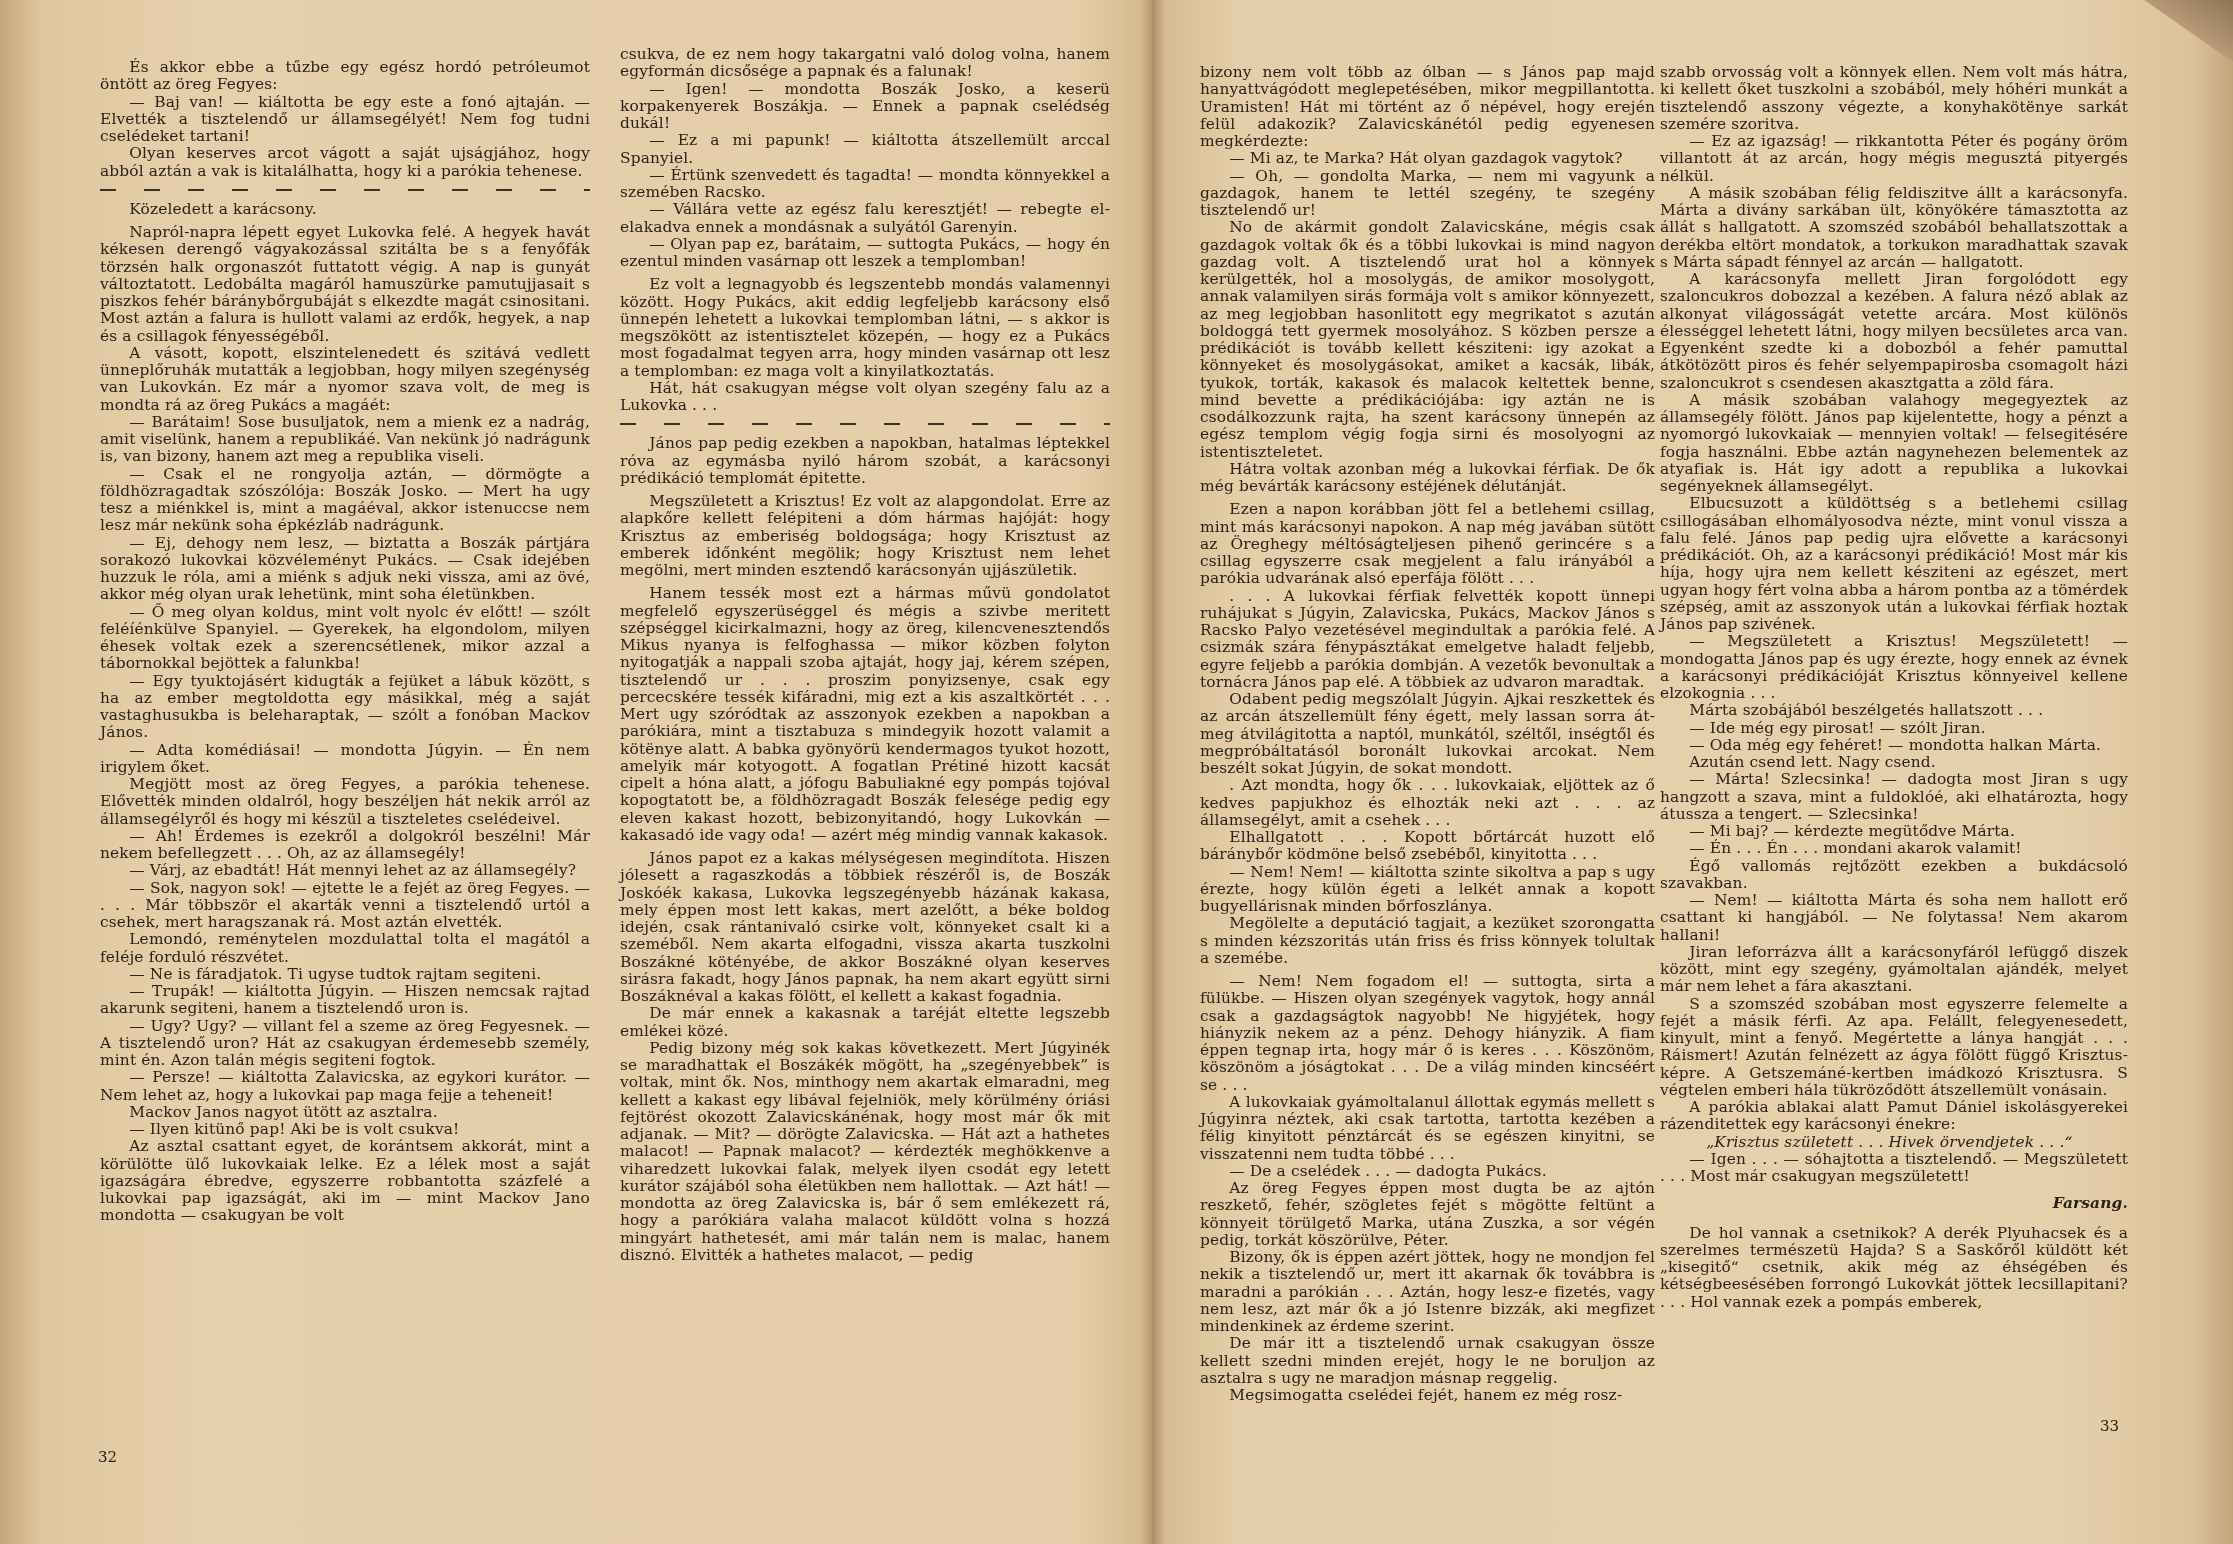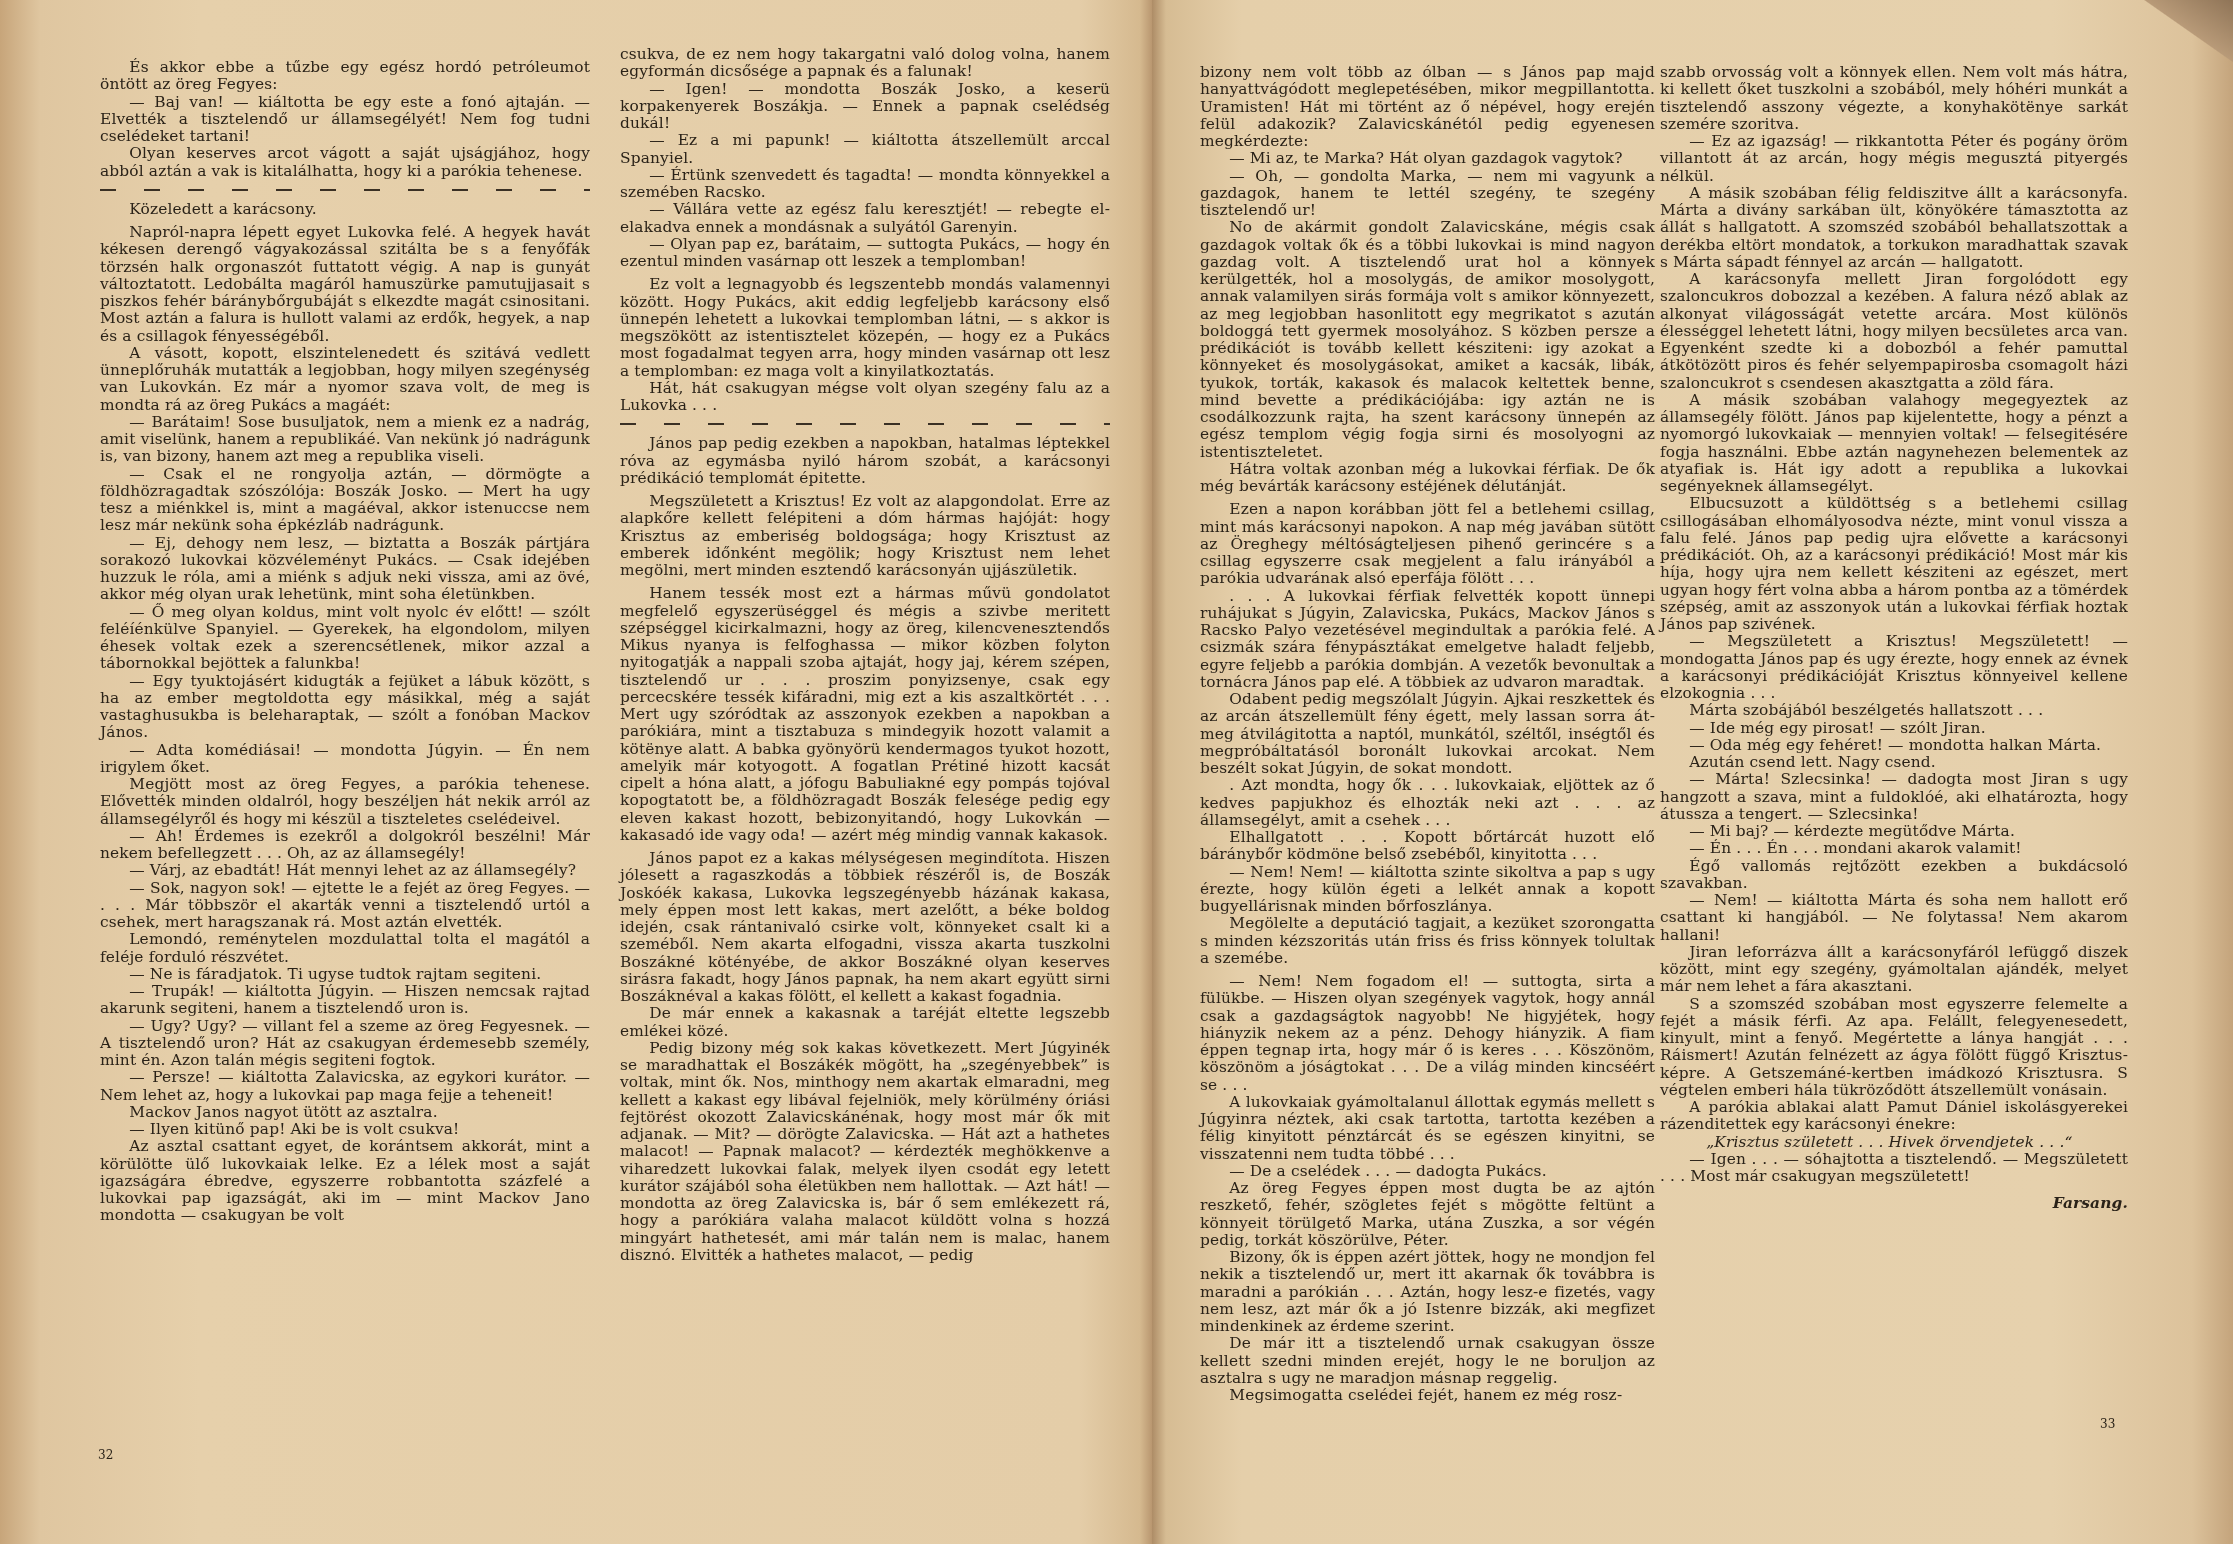--- a/index.html
+++ b/index.html
@@ -34,21 +34,21 @@
     height:12px; margin:3px 0 6px 0;
     background:repeating-linear-gradient(90deg,#3a3024 0 16px,transparent 16px 44px);
     background-size:100% 2px; background-repeat:repeat-x; background-position:0 6px;
   }
   .col .heading { text-align:right; font-style:italic; font-weight:bold; margin:10px 0 12px 0; text-indent:0; }
   .col .center-it { font-style:italic; text-indent:3em; }
   .c1 { left:100px; width:490px; top:45px;margin-top:14px; }
   .c2 { left:620px; width:490px; top:46px; }
   .c3 { left:1200px; width:455px; top:64px; }
   .c4 { left:1660px; width:468px; top:64px; }
-  .pagenum { position:absolute; font-size:12px; color:#2a2218;text-align:center; }
+  .pagenum { position:absolute; font-size:15px; color:#2a2218;text-align:center; }
   .pn-left { left:98px; top:1448px; }
   .pn-right { left:2100px; top:1417px; }
 </style>
 </head>
 <body>
 
 <div class="spread">
   <div class="page left">
     <div class="col c1">
       <p>És akkor ebbe a tűzbe egy egész hordó petróleumot öntött az öreg Fegyes:</p>
@@ -141,16 +141,17 @@
     <p>— Mi baj? — kérdezte megütődve Márta.</p>
     <p>— Én . . . Én . . . mondani akarok valamit!</p>
     <p>Égő vallomás rejtőzött ezekben a bukdácsoló szavakban.</p>
     <p>— Nem! — kiáltotta Márta és soha nem hallott erő csattant ki hangjából. — Ne folytassa! Nem akarom hallani!</p>
     <p>Jiran leforrázva állt a karácsonyfáról lefüggő diszek között, mint egy szegény, gyámoltalan ajándék, melyet már nem lehet a fára akasztani.</p>
     <p>S a szomszéd szobában most egyszerre felemelte a fejét a másik férfi. Az apa. Felállt, felegyenesedett, kinyult, mint a fenyő. Megértette a lánya hangját . . . Ráismert! Azután felnézett az ágya fölött függő Krisztus-képre. A Getszemáné-kertben imádkozó Krisztusra. S végtelen emberi hála tükröződött átszellemült vonásain.</p>
     <p>A parókia ablakai alatt Pamut Dániel iskolásgyerekei rázenditettek egy karácsonyi énekre:</p>
     <p class="center-it">„Krisztus született . . . Hivek örvendjetek . . .“</p>
     <p>— Igen . . . — sóhajtotta a tisztelendő. — Megszületett . . . Most már csakugyan megszületett!</p>
     <p class="heading">Farsang.</p>
+    <p>De hol vannak a csetnikok? A derék Plyuhacsek és a szerelmes természetü Hajda? S a Saskőről küldött két „kisegitő“ csetnik, akik még az éhségében és kétségbeesésében forrongó Lukovkát jöttek lecsillapitani? . . . Hol vannak ezek a pompás emberek,</p>
   </div>
 
   <div class="pagenum pn-right">33</div>
 </div>
 
 </body></html>

